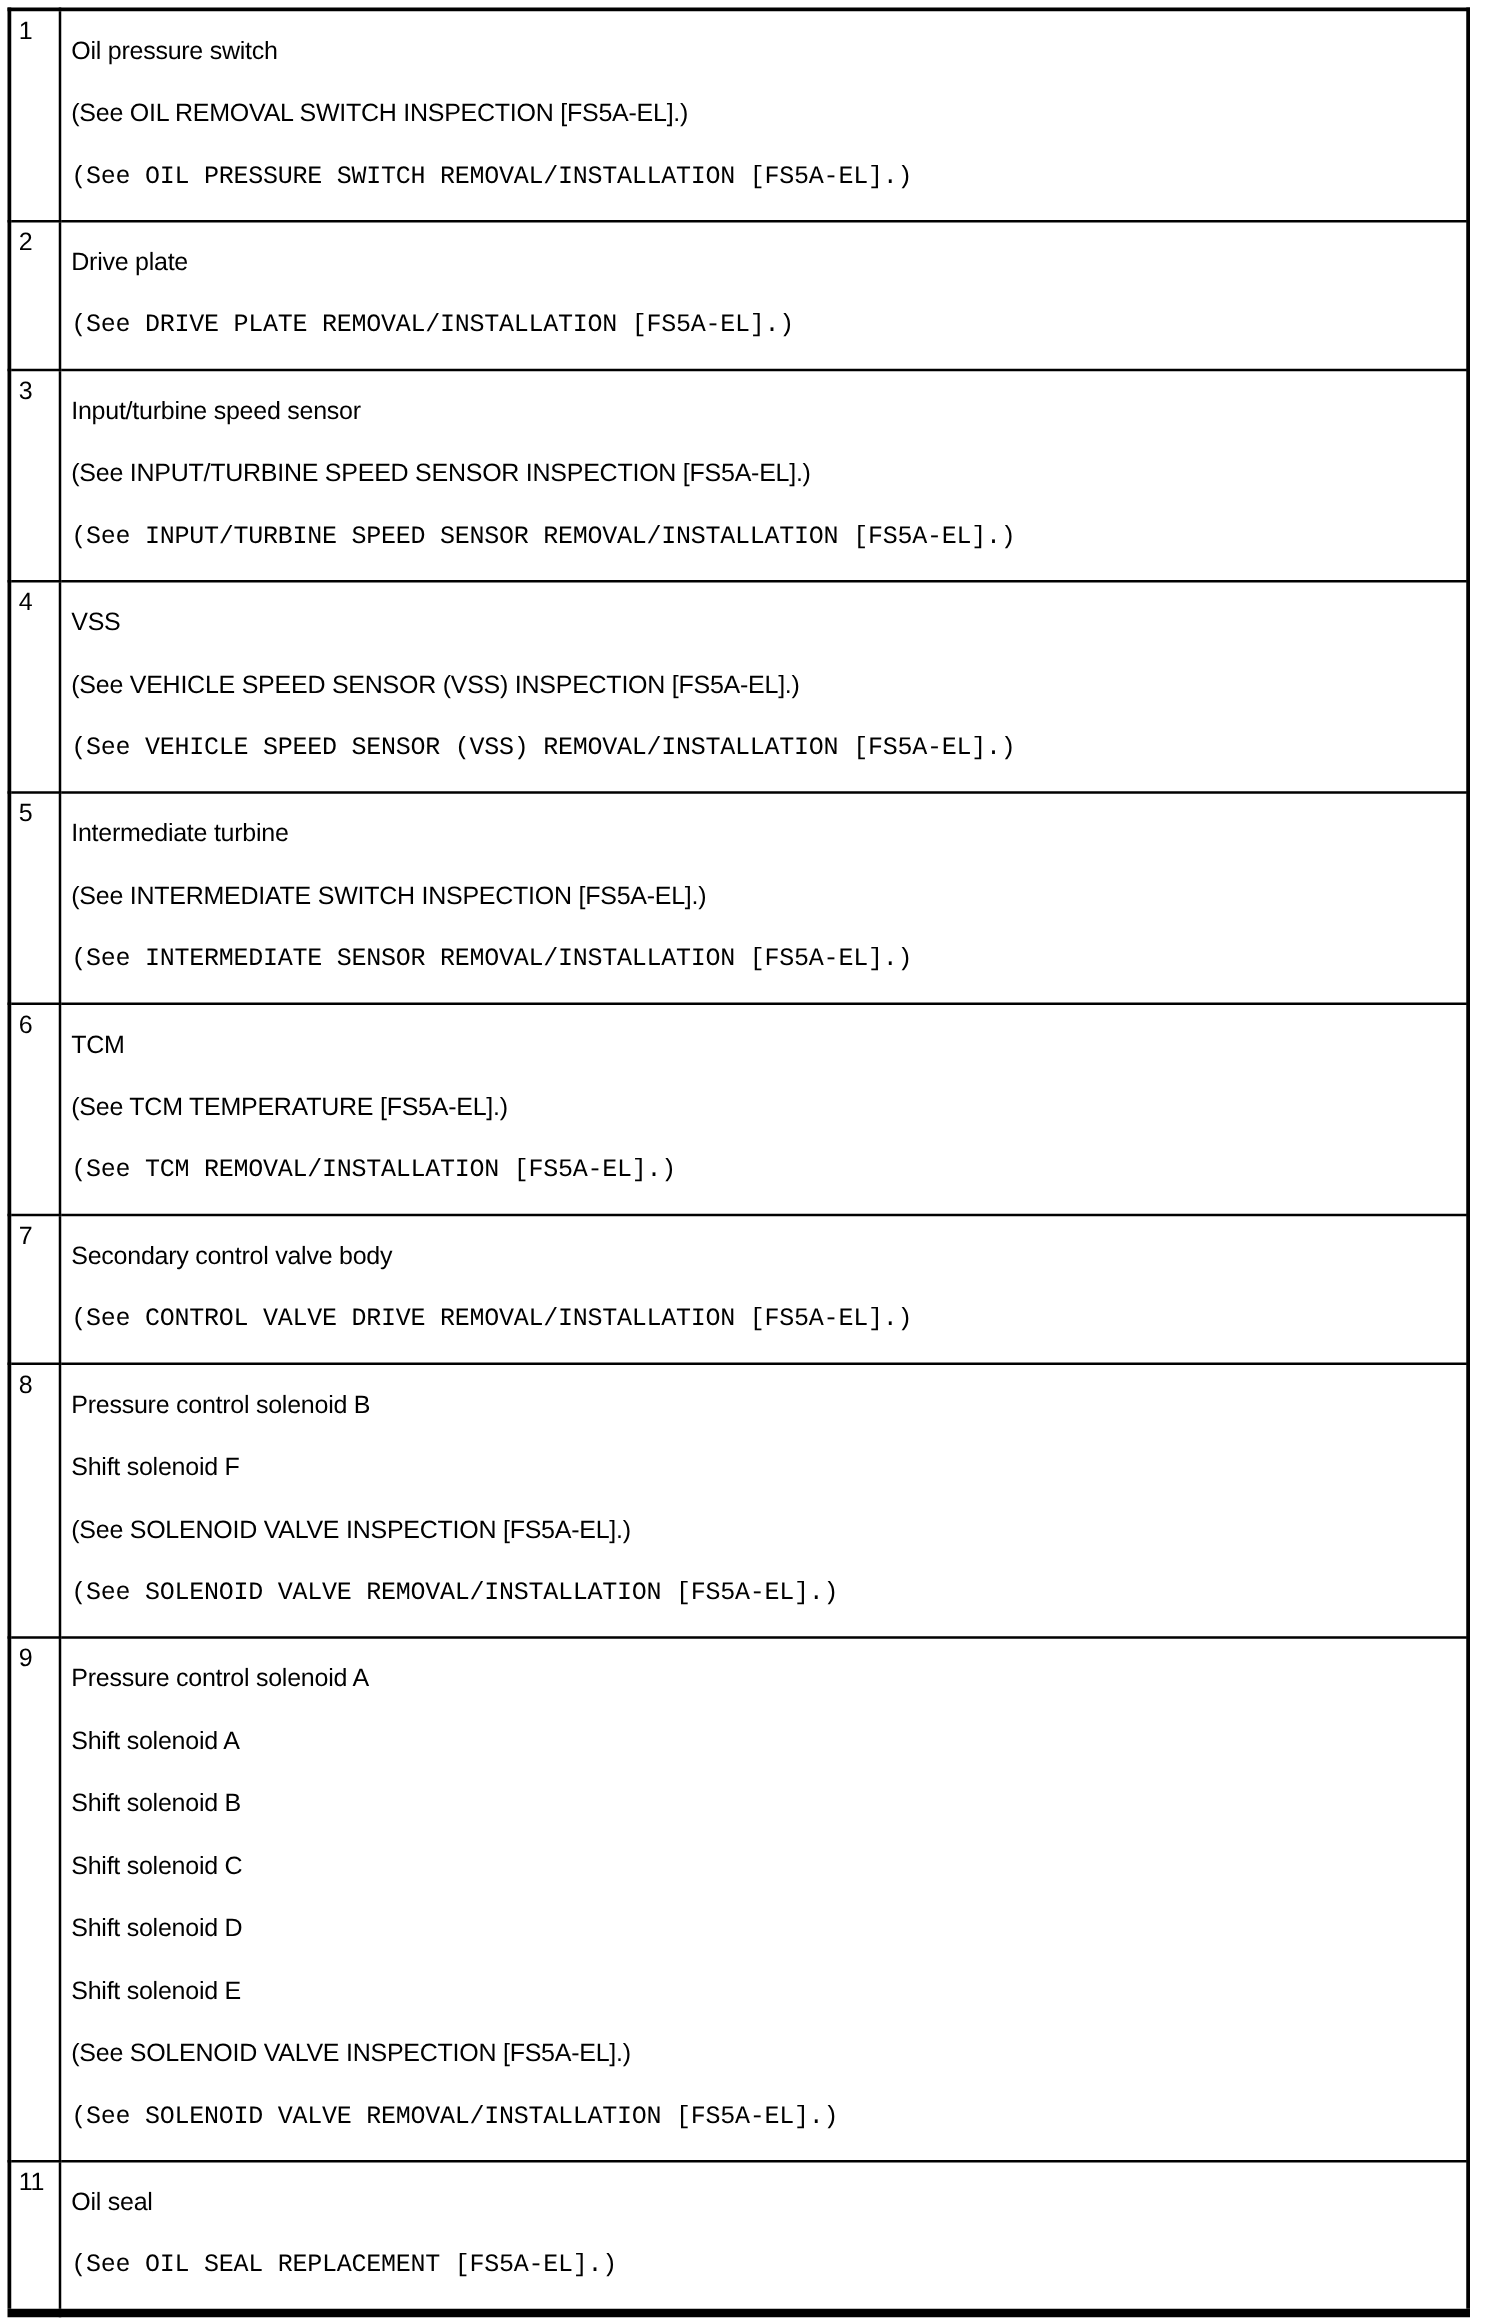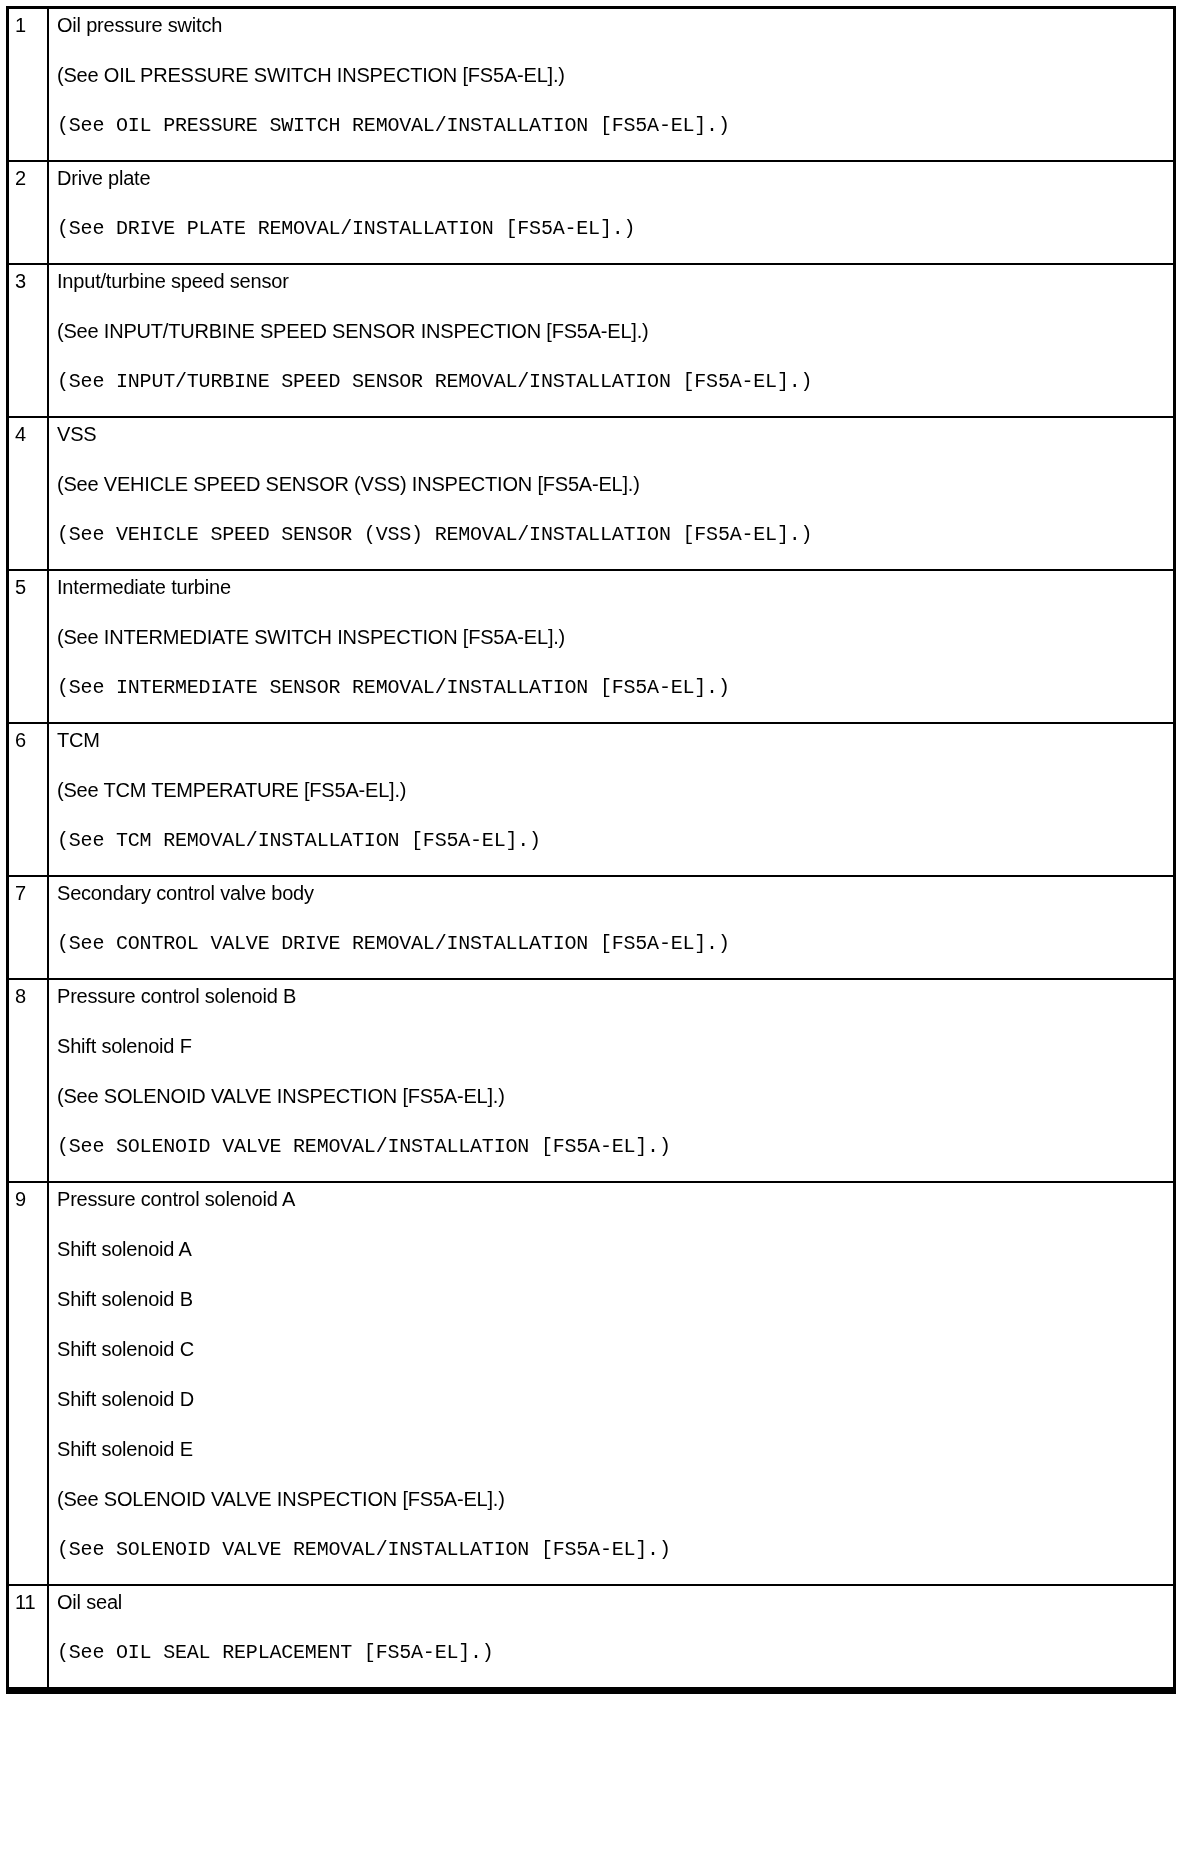--- a/index.html
+++ b/index.html
@@ -42,41 +42,41 @@
   }
   td.num-cell {
     width: 31px;
     padding: 6px 1px 0 6px;
     line-height: 21px;
   }
   td.desc-cell {
     padding: 6px 4px 0 8px;
   }
   td.desc-cell p {
-    margin: 0 0 29px 0;
+    margin: 16px 0 29px 0;
     line-height: 21px;
     white-space: nowrap;
     overflow: hidden;
   }
   td.desc-cell p:last-child {
     margin-bottom: 24px;
     font-family: Liberation Mono, monospace;
   }
 </style>
 </head>
 <body>
 
 <div class="page">
   <table class="parts-table">
     <tbody>
         <tr>
           <td class="num-cell">1</td>
           <td class="desc-cell">
             <p>Oil pressure switch</p>
-            <p>(See OIL PRESSURE SWITCH INSPECTION [FS5A-EL].)</p>
+            <p>(See OIL REMOVAL SWITCH INSPECTION [FS5A-EL].)</p>
             <p>(See OIL PRESSURE SWITCH REMOVAL/INSTALLATION [FS5A-EL].)</p>
           </td>
         </tr>
         <tr>
           <td class="num-cell">2</td>
           <td class="desc-cell">
             <p>Drive plate</p>
             <p>(See DRIVE PLATE REMOVAL/INSTALLATION [FS5A-EL].)</p>
           </td>
         </tr>

